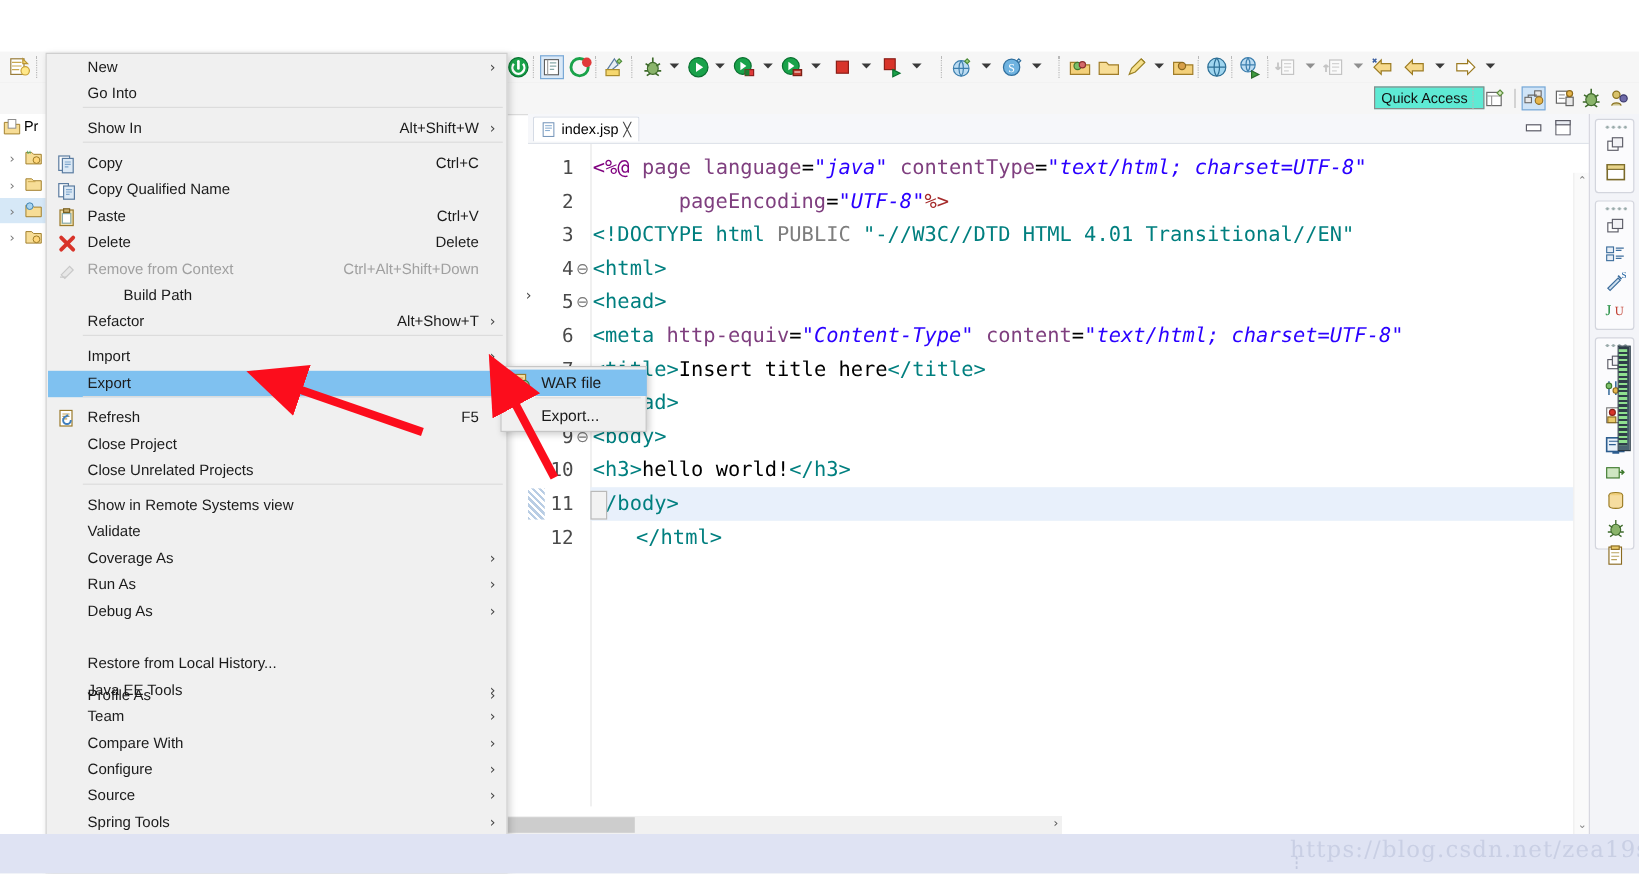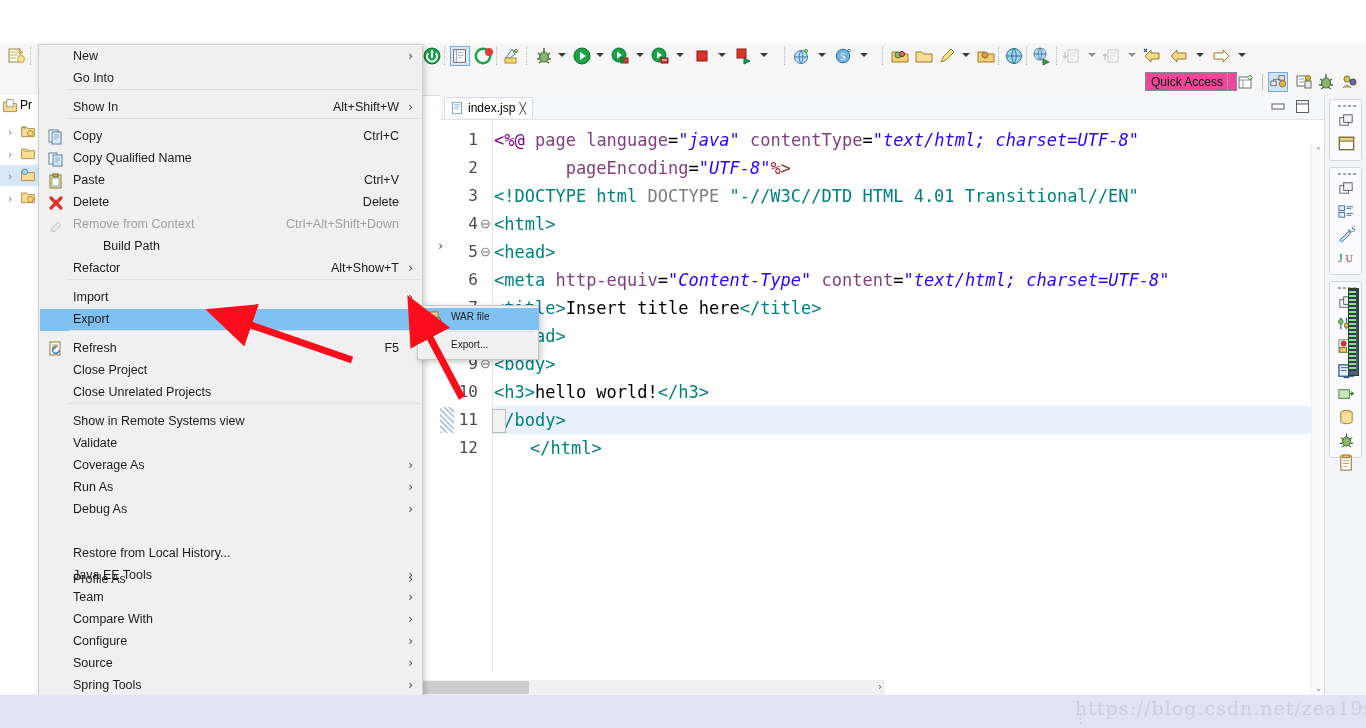--- a/index.html
+++ b/index.html
@@ -30,21 +30,21 @@
 
   
   .toolbar{position:absolute;left:0;top:43px;width:1366px;height:26px;background:#f6f6f6;border-bottom:1px solid #e3e3e3;}
   .ticon{position:absolute;top:3px;width:20px;height:20px;}
   .arrowdn{position:absolute;top:10px;width:9px;height:7px;}
   .arrowdn::after{content:"";position:absolute;left:0;top:0;border-left:4px solid transparent;border-right:4px solid transparent;border-top:4px solid #3a3a3a;}
   .sep{position:absolute;top:4px;width:1px;height:18px;border-left:1px dotted #b9b9b9;}
 
   
   .coolbar2{position:absolute;left:0;top:69px;width:1366px;height:26px;background:#f6f6f6;border-bottom:1px solid #dcdcdc;}
-  .qa{position:absolute;right:129px;top:3px;width:92px;height:19px;border:1px solid #8a8a8a;background:#ec4899;box-sizing:border-box;}
+  .qa{position:absolute;right:129px;top:3px;width:92px;height:19px;border:1px solid #8a8a8a;background:#5eead4;box-sizing:border-box;}
   .qa span{position:absolute;left:5px;top:2px;font-size:12px;color:#111;white-space:nowrap;}
 
   
   .leftpane{position:absolute;left:0;top:95px;width:40px;height:595px;background:#fff;border-right:1px solid #cfcfcf;}
   .lp-tab{position:absolute;left:0;top:0;width:40px;height:22px;background:#fff;}
   .lp-label{position:absolute;left:20px;top:3px;font-size:12px;color:#000;white-space:nowrap;}
   .tree-row{position:absolute;left:0;height:21px;width:40px;}
   .tw{position:absolute;left:8px;top:5px;width:9px;height:11px;color:#7a7a7a;font-size:11px;font-family:"DejaVu Sans",sans-serif;}
   .tnode{position:absolute;left:20px;top:2px;width:17px;height:16px;}
 
@@ -103,21 +103,21 @@
   .ctxitem .chev{position:absolute;right:10px;top:3px;font-size:12px;color:#444;font-family:"DejaVu Sans",sans-serif;}
   .ctxitem .ico{position:absolute;left:8px;top:3px;width:16px;height:16px;}
   .ctxitem.disabled .lab,.ctxitem.disabled .acc{color:#a0a0a0;}
   .ctxitem.sel{background:#7fc1f0;left:1px;width:383px;}
   .ctxsep{position:absolute;left:30px;width:350px;height:1px;background:#dcdcdc;}
 
   
   .submenu{position:absolute;left:417px;top:305px;width:122px;height:55px;background:#f0f0f0;
     border:1px solid #c6c6c6;box-shadow:2px 2px 6px rgba(0,0,0,.22);box-sizing:border-box;}
   .subitem{position:absolute;left:1px;width:120px;height:22px;}
-  .subitem .lab{position:absolute;left:32px;top:3px;font-size:10px;color:#1b1b1b;white-space:nowrap;}
+  .subitem .lab{position:absolute;left:32px;top:3px;font-size:13px;color:#1b1b1b;white-space:nowrap;}
   .subitem .ico{position:absolute;left:7px;top:3px;width:16px;height:16px;}
   .subitem.sel{background:#7fc1f0;}
   .subsep{position:absolute;left:28px;top:25px;width:88px;height:1px;background:#dcdcdc;}
 
   
   .arrowsvg{position:absolute;left:0;top:0;width:1366px;height:728px;pointer-events:none;}
 
   
   .bottomstrip{position:absolute;left:0;top:695px;width:1366px;height:33px;background:#dfe3f3;}
   .watermark{position:absolute;left:1075px;top:697px;font-family:"DejaVu Serif","Liberation Serif",serif;
@@ -446,21 +446,21 @@
     </div>
 
     <div class="codearea">
       <div class="gutter"></div>
       <div id="code">
           <div class="lnum" style="top: 6px; left: 0px;">1</div>
           <div class="codeline" style="top: 6px; left: 54px;"><span class="k-dir">&lt;%@ </span><span class="k-attr">page </span><span class="k-attr">language</span><span class="k-eq">=</span><span class="k-str">"java"</span><span class="k-attr"> contentType</span><span class="k-eq">=</span><span class="k-str">"text/html; charset=UTF-8"</span></div>
           <div class="lnum" style="top: 34px; left: 0px;">2</div>
           <div class="codeline" style="top: 34px; left: 54px;"><span class="k-attr">       pageEncoding</span><span class="k-eq">=</span><span class="k-str">"UTF-8"</span><span class="k-pct">%&gt;</span></div>
           <div class="lnum" style="top: 62px; left: 0px;">3</div>
-          <div class="codeline" style="top: 62px; left: 54px;"><span class="k-tag">&lt;!DOCTYPE html </span><span class="k-gray">DOCTYPE </span><span class="k-tag">"-//W3C//DTD HTML 4.01 Transitional//EN"</span></div>
+          <div class="codeline" style="top: 62px; left: 54px;"><span class="k-tag">&lt;!DOCTYPE html </span><span class="k-gray">PUBLIC </span><span class="k-tag">"-//W3C//DTD HTML 4.01 Transitional//EN"</span></div>
           <div class="lnum" style="top: 90px; left: 0px;">4</div>
           <div class="fold" style="top: 90px;">⊖</div>
           <div class="codeline" style="top: 90px; left: 54px;"><span class="k-tag">&lt;html&gt;</span></div>
           <div class="lnum" style="top: 118px; left: 0px;">5</div>
           <div class="fold" style="top: 118px;">⊖</div>
           <div class="codeline" style="top: 118px; left: 54px;"><span class="k-tag">&lt;head&gt;</span></div>
           <div class="lnum" style="top: 146px; left: 0px;">6</div>
           <div class="codeline" style="top: 146px; left: 54px;"><span class="k-tag">&lt;meta </span><span class="k-attr">http-equiv</span><span class="k-eq">=</span><span class="k-str">"Content-Type"</span><span class="k-attr"> content</span><span class="k-eq">=</span><span class="k-str">"text/html; charset=UTF-8"</span></div>
           <div class="lnum" style="top: 174px; left: 0px;">7</div>
           <div class="codeline" style="top: 174px; left: 54px;"><span class="k-tag">&lt;title&gt;</span><span class="k-txt">Insert title here</span><span class="k-tag">&lt;/title&gt;</span></div>

